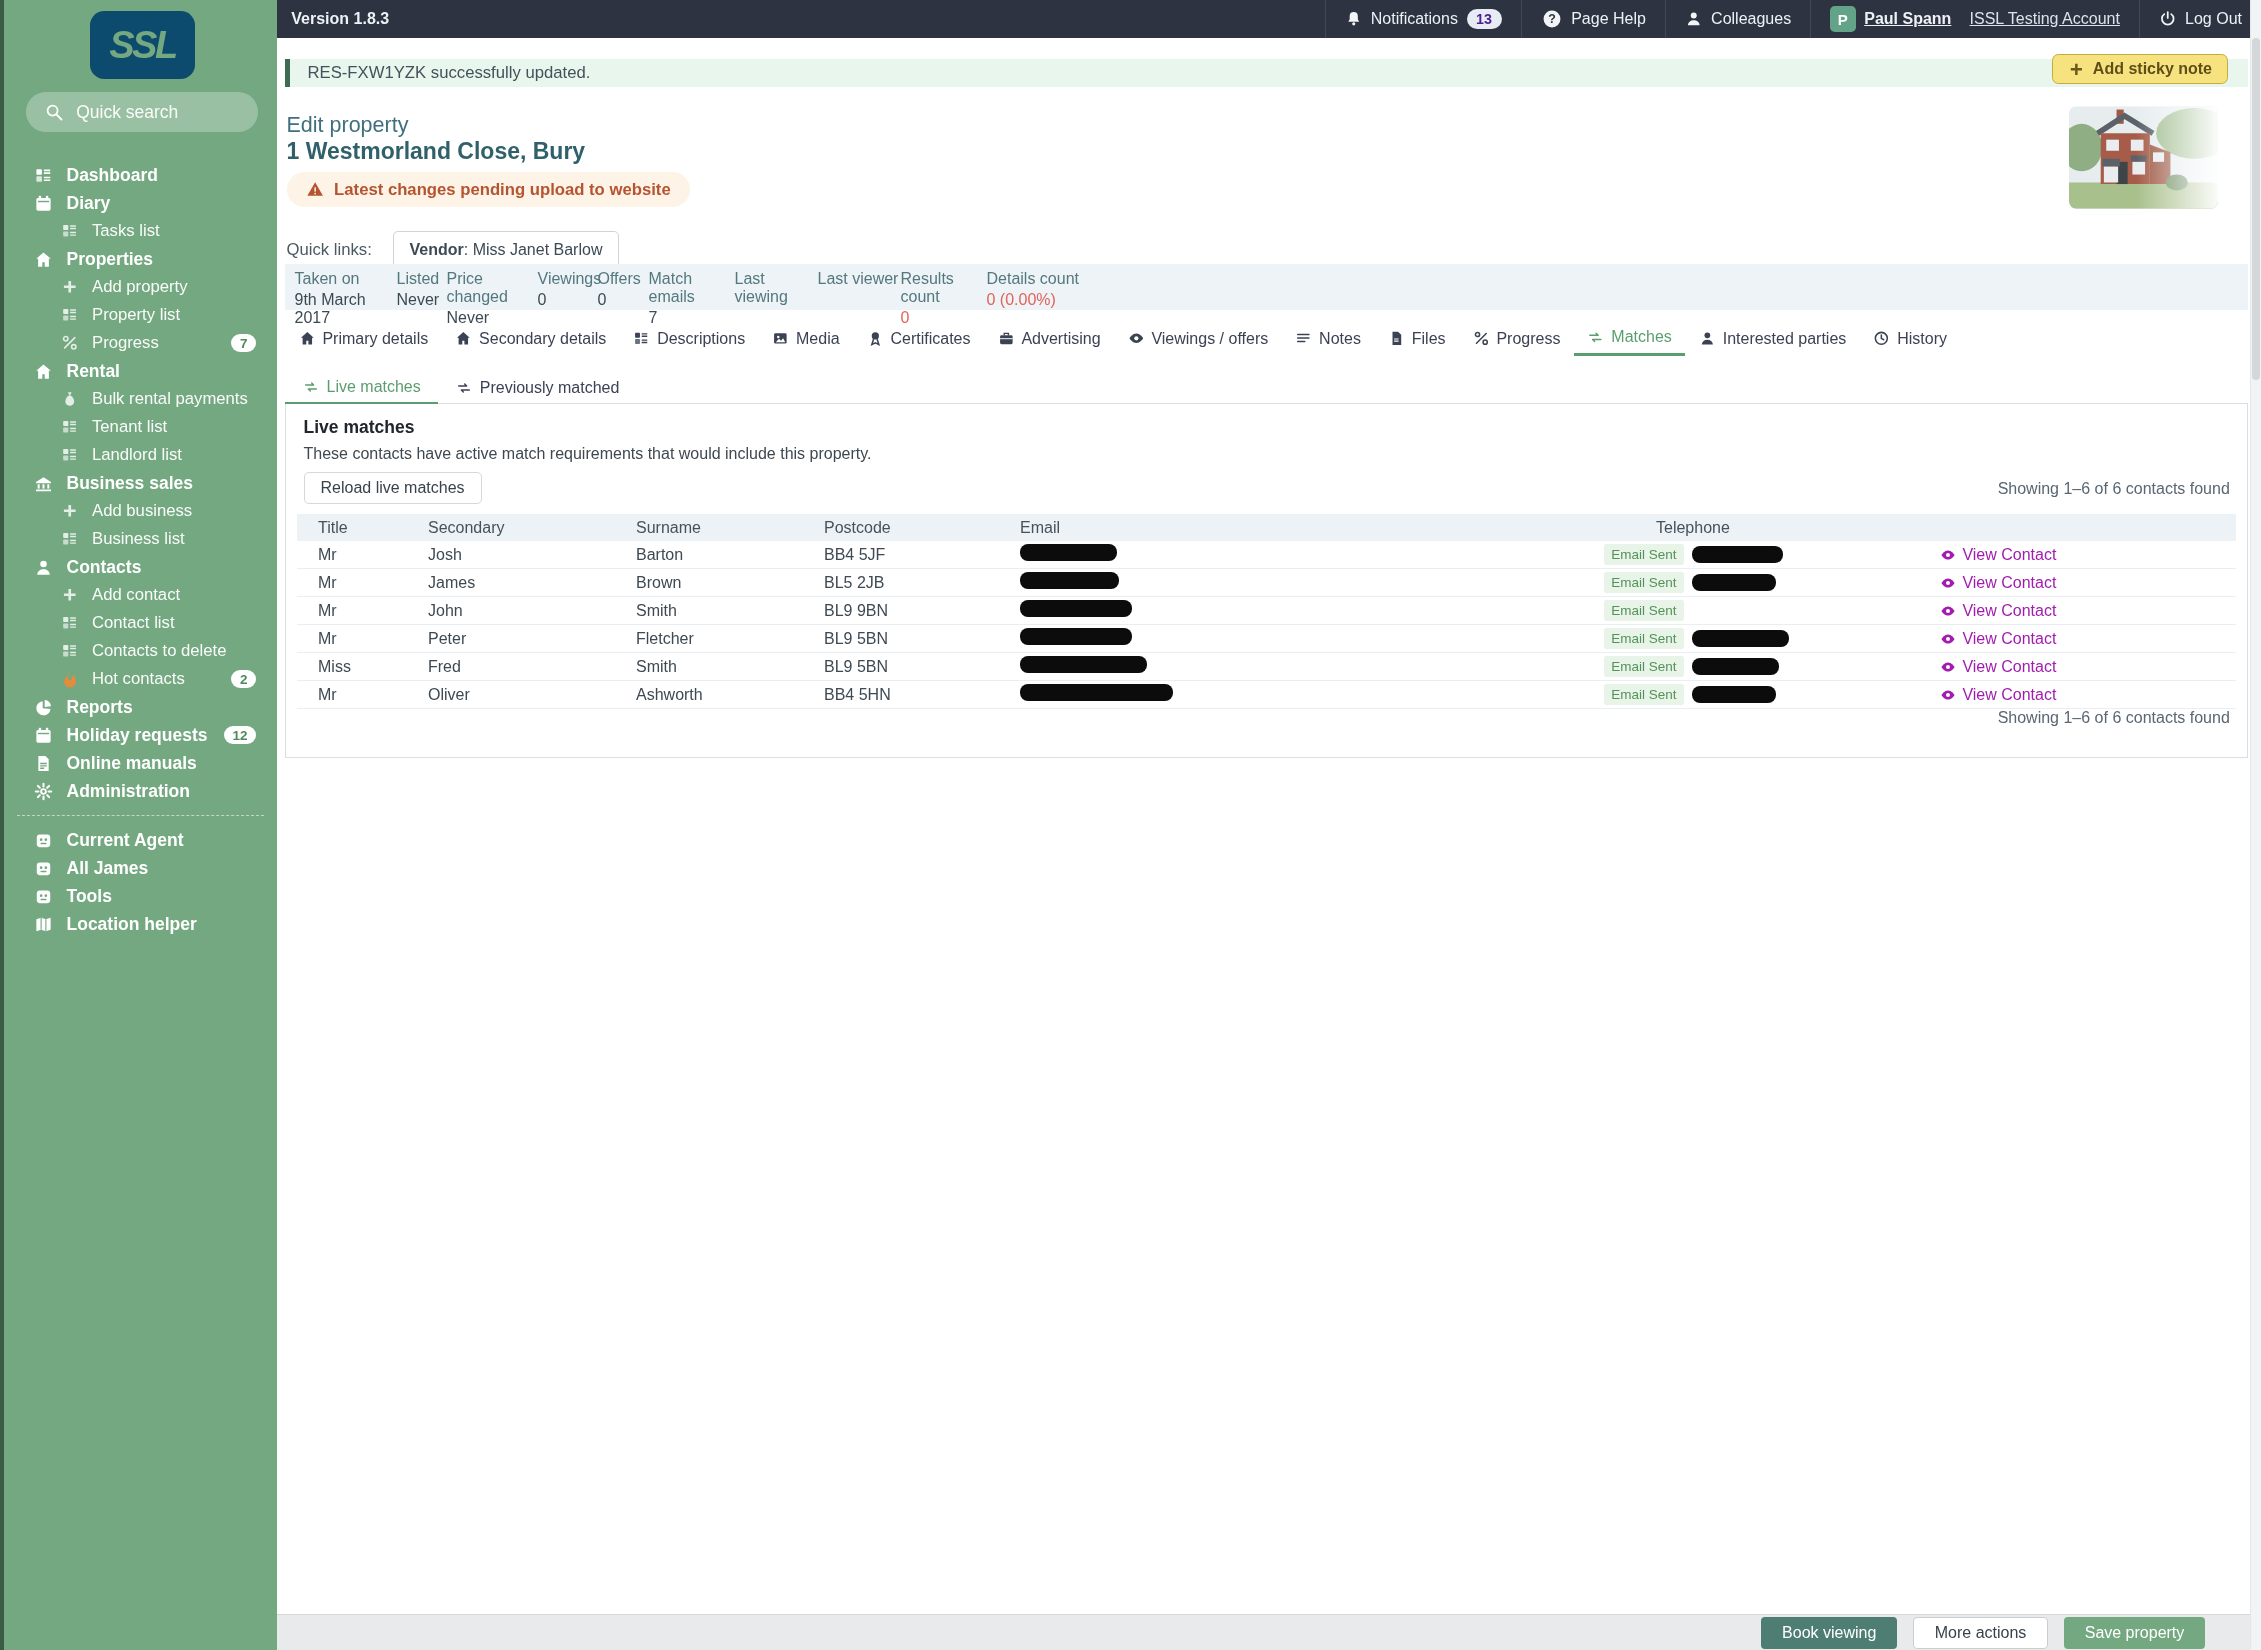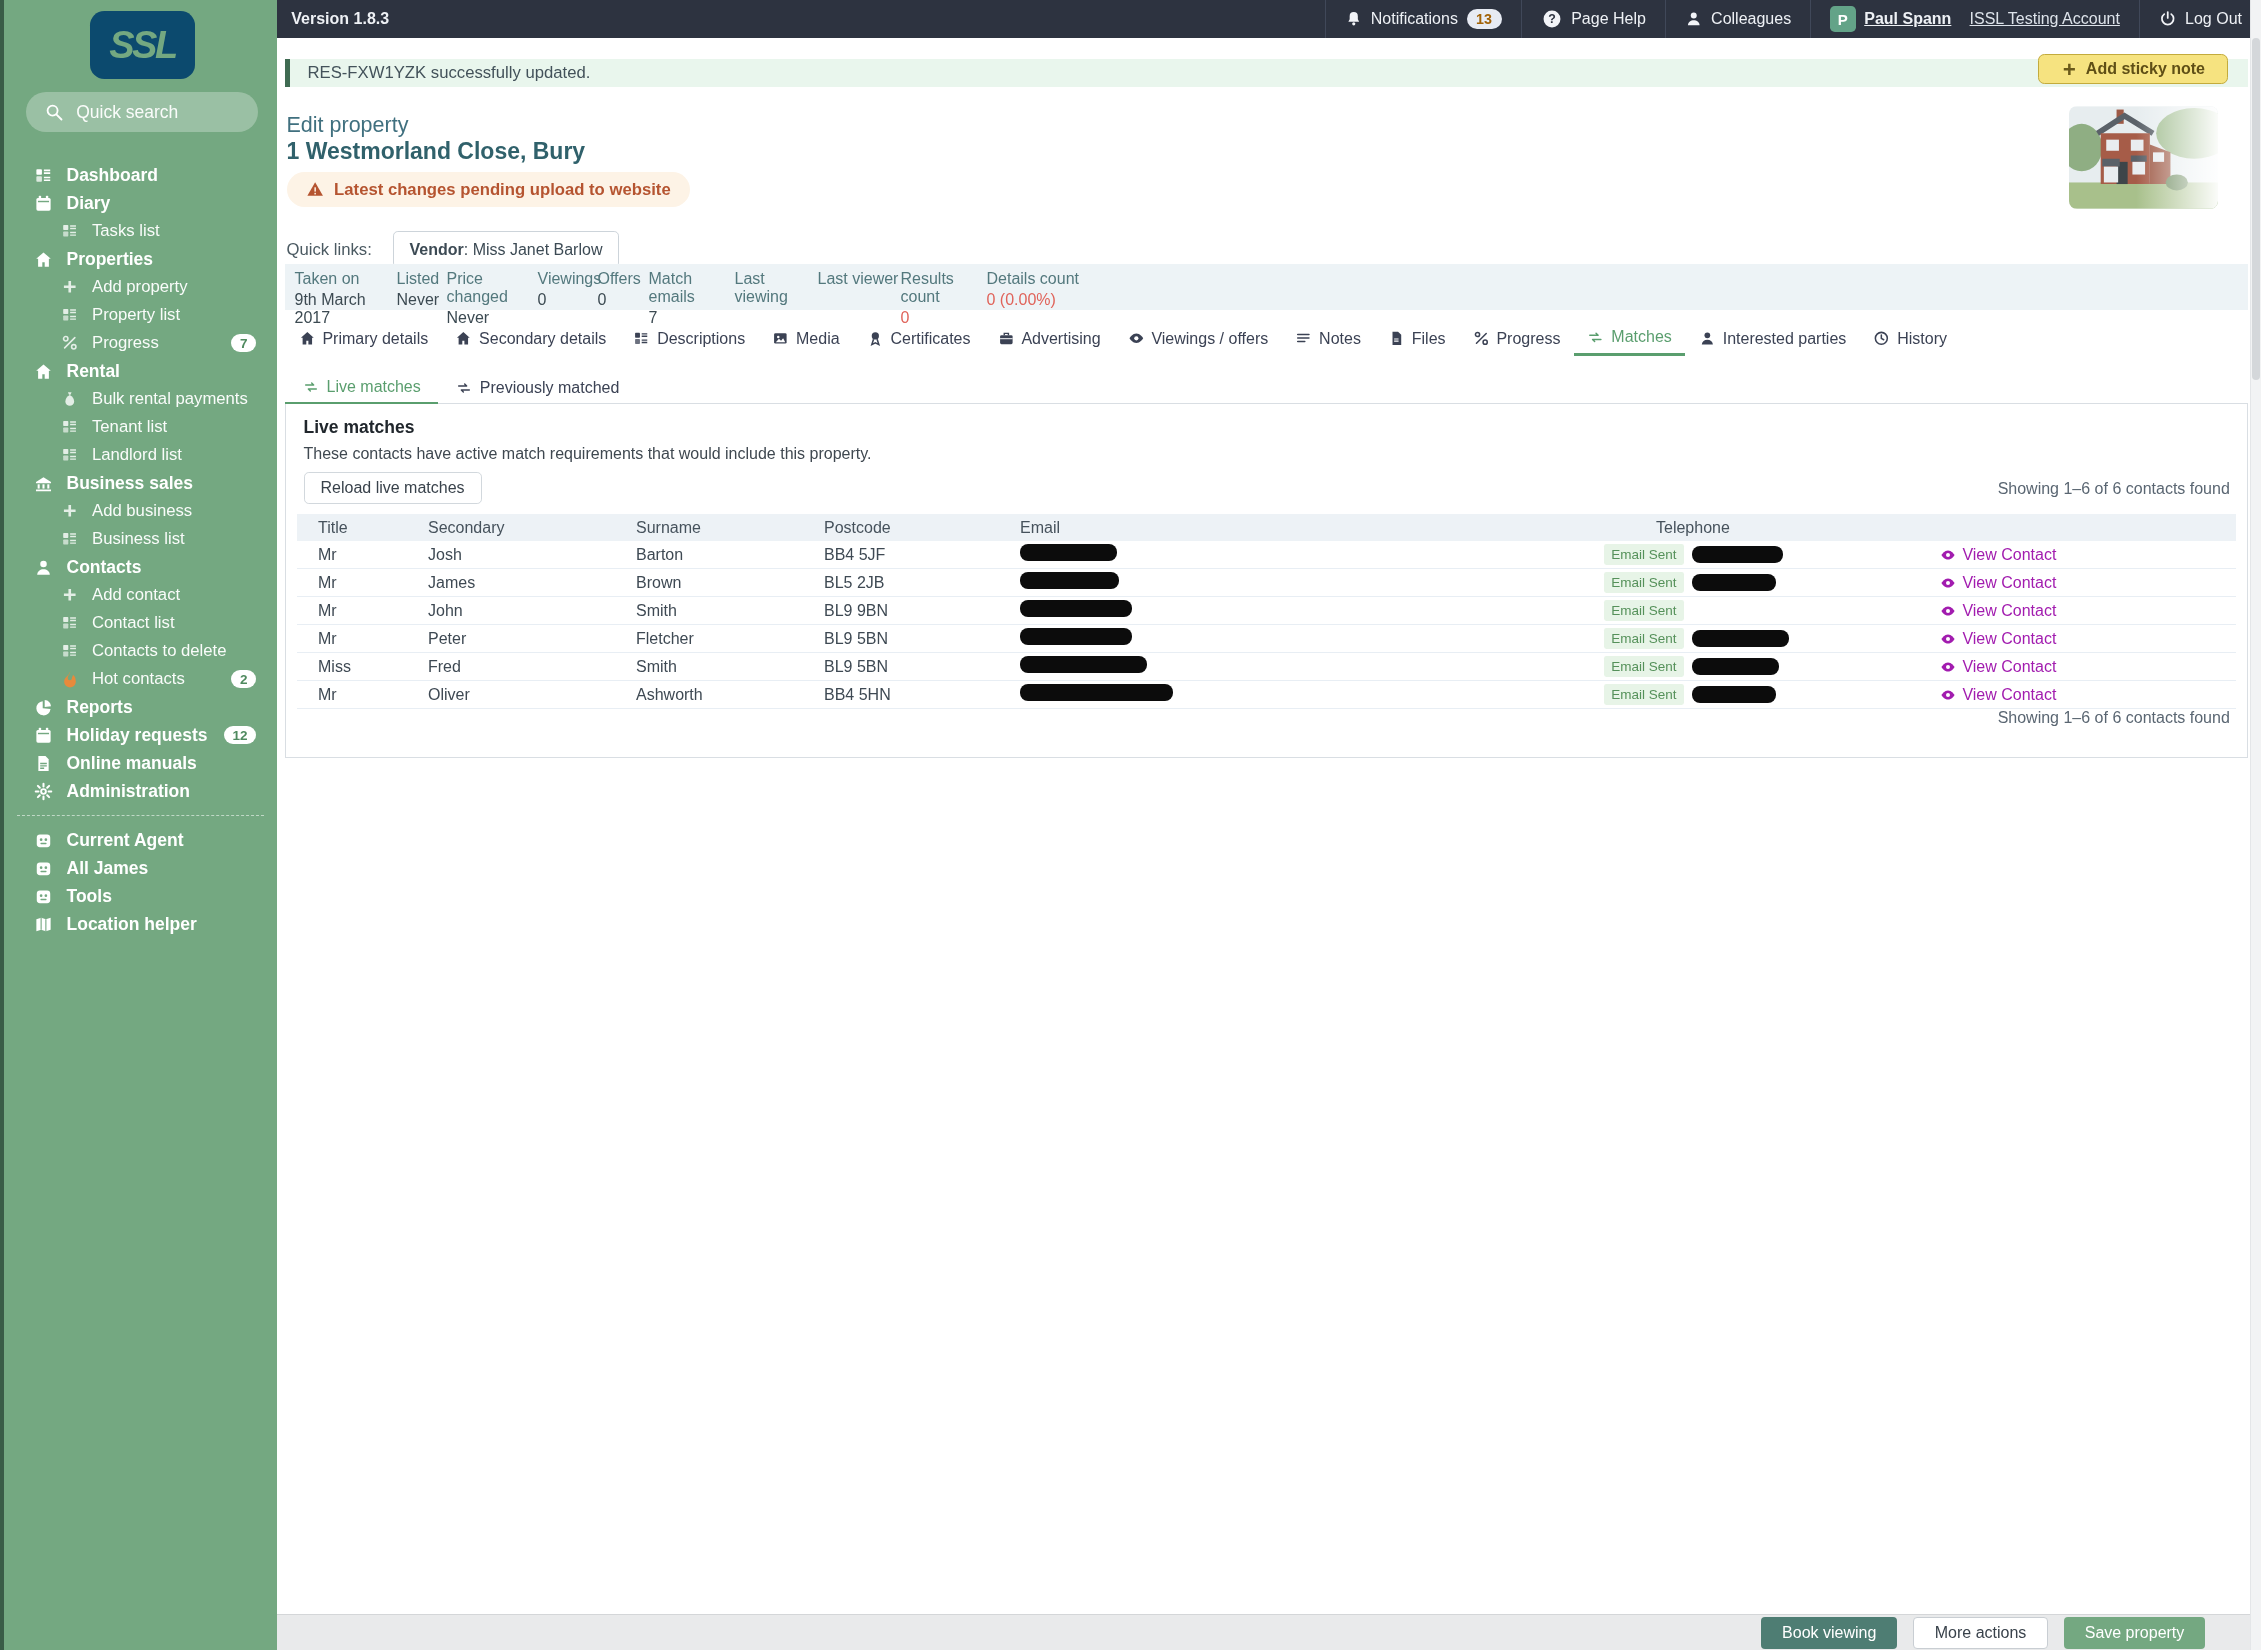--- a/index.html
+++ b/index.html
@@ -31,33 +31,33 @@
     border-radius:9.5px;padding:1.6px 8.7px;}
   .sb-divider{border-top:1.6px dashed rgba(255,255,255,.55);margin:10.3px 12.7px;}
 
   
   #topbar{position:absolute;left:277px;top:0;right:0;height:38px;background:#2d3340;color:#eef1f5;
     display:flex;align-items:center;font-size:16px;--icut:#2d3340;}
   .tb-left{font-weight:bold;padding-left:14.3px;}
   .tb-right{margin-left:auto;display:flex;align-items:stretch;height:100%;}
   .tb-item{display:flex;align-items:center;gap:8.7px;padding:8px 19px;border-left:0.8px solid #404859;cursor:pointer;}
   .tb-item .ic{font-size:17.5px;color:#f2f4f8;}
-  .tb-badge{background:#e7ebf3;color:#a16207;font-weight:bold;border-radius:10.3px;padding:1.6px 9.5px;font-size:14.3px;text-align:right;}
+  .tb-badge{background:#e7ebf3;color:#4c1d95;font-weight:bold;border-radius:10.3px;padding:1.6px 9.5px;font-size:14.3px;text-align:right;}
   .tb-avatar{width:25.4px;height:25.4px;border-radius:4.8px;background:#63a388;color:#fff;font-weight:bold;
     display:flex;align-items:center;justify-content:center;font-size:15px;}
   .tb-user{font-weight:bold;text-decoration:underline;}
   .tb-account{text-decoration:underline;margin-left:9.5px;color:#dde3ea;font-weight:normal;}
 
   
   #main{position:absolute;left:277px;top:38px;right:0;bottom:37px;background:#fff;}
   .banner{position:absolute;left:8px;right:12.7px;top:20.7px;height:28px;background:#e9f6ed;
     border-left:5.6px solid #3f6b52;display:flex;align-items:center;padding-left:17.5px;
     color:#43525a;font-size:16.7px;box-sizing:border-box;}
   .sticky-btn{position:absolute;right:33px;top:16px;height:30px;background:#f6e380;border:1.6px solid #c3ab3c;
-    border-radius:6.4px;display:flex;align-items:center;gap:8px;padding:0 22px;font-size:16px;font-weight:bold;
+    border-radius:6.4px;display:flex;align-items:center;gap:8px;padding:0 15px;font-size:16px;font-weight:bold;
     color:#5f4f16;cursor:pointer;box-sizing:border-box;}
   .sticky-btn .ic{font-size:16.7px;color:#6b5a1a;}
   .page-title{position:absolute;left:9.5px;top:75px;font-size:21.5px;color:#40707f;}
   .address{position:absolute;left:9.5px;top:100px;font-size:23px;font-weight:bold;color:#30616b;}
   .warning-pill{position:absolute;left:9.5px;top:134px;height:35px;background:#fdf3e6;border-radius:17.5px;
     display:flex;align-items:center;gap:10.3px;padding:0 19px;color:#b55430;font-weight:bold;font-size:16.7px;--icut:#fdf3e6;}
   .warning-pill .ic{font-size:18.3px;}
   .photo{position:absolute;left:1792px;top:68px;width:149px;height:103px;border-radius:8px;overflow:hidden;}
   .photo svg{display:block;width:100%;height:100%;}
   .quicklinks{position:absolute;left:9.5px;top:193px;height:37px;display:flex;align-items:center;gap:20.7px;}

